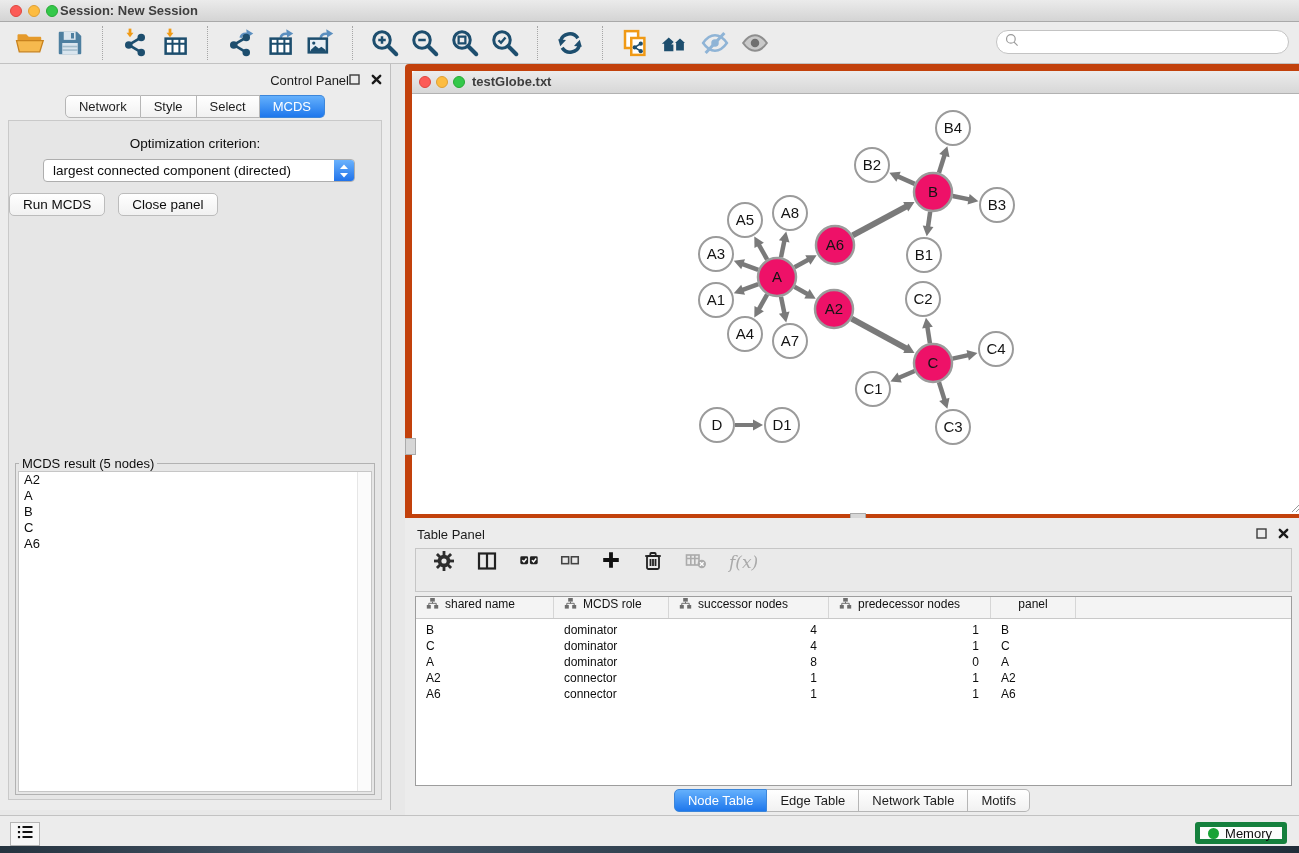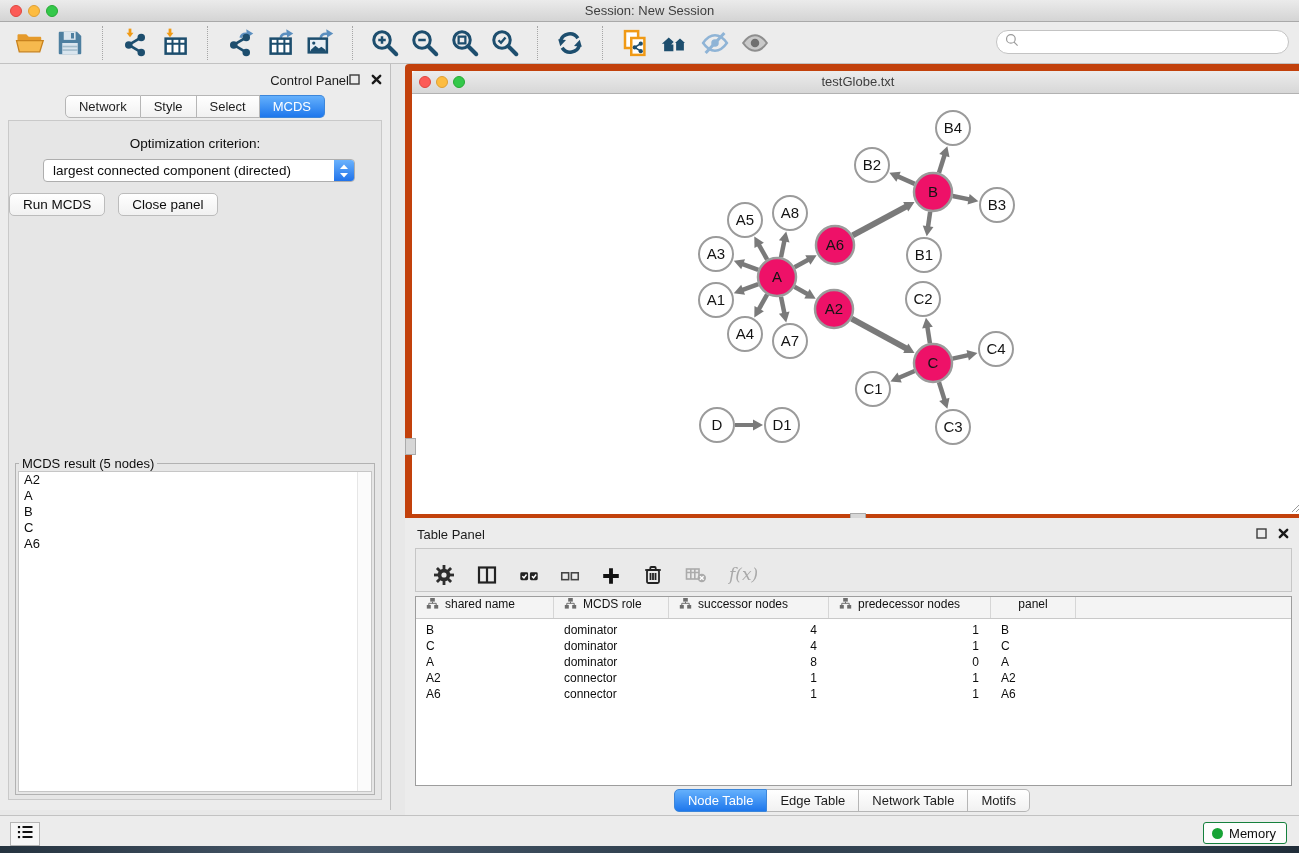--- a/index.html
+++ b/index.html
@@ -6,22 +6,22 @@
   body{font-family:"Liberation Sans",sans-serif;}
   #root{position:relative;width:1299px;height:853px;background:#e8e8e8;overflow:hidden;}
 
   
   .titlebar{position:absolute;left:0;top:0;right:0;height:22px;
     background:linear-gradient(#ebebeb,#d4d4d4);border-bottom:1px solid #a9a9a9;box-sizing:border-box;}
   .tl{position:absolute;width:12px;height:12px;border-radius:50%;box-sizing:border-box;}
   .tl.red{background:#fc5b57;border:1px solid #df473f;}
   .tl.yellow{background:#fdbc40;border:1px solid #de9f34;}
   .tl.green{background:#34c84a;border:1px solid #27aa35;}
-  .title-text{position:absolute;left:60px;right:60px;top:3px;text-align:center;font-size:13px;color:#3e3e3e;
-    white-space:nowrap;overflow:hidden;}
+  .title-text{position:absolute;left:60px;right:60px;top:3px;font-size:13px;color:#3e3e3e;
+    white-space:nowrap;overflow:hidden;font-weight:bold;}
 
   
   .main-toolbar{position:absolute;left:0;top:22px;right:0;height:42px;background:#ececec;
     border-bottom:1px solid #c2c2c2;box-sizing:border-box;display:flex;align-items:center;padding-left:10px;}
   .tb-sep{width:0;height:34px;border-left:1px dotted #a6a6a6;margin:0 12px;}
   .tb-btn{width:34px;height:32px;display:flex;align-items:center;justify-content:center;margin:0 3px;}
   .tb-btn svg{display:block;}
   .search-wrap{position:absolute;right:10px;top:8px;width:293px;height:24px;background:#fff;
     border:1px solid #c3c3c3;border-radius:12px;box-sizing:border-box;display:flex;align-items:center;padding-left:7px;}
   .search-wrap input{border:none;outline:none;flex:1;font-size:13px;background:transparent;padding-left:4px;}
@@ -68,41 +68,41 @@
   .wtitle .title-text{top:3px;}
   .netcanvas{position:absolute;left:0;top:23px;right:0;bottom:0;background:#fff;}
   .vthumb{position:absolute;left:-7px;top:367px;width:9px;height:15px;background:#d7d7d7;border:1px solid #ababab;}
   .hthumb{position:absolute;left:438px;bottom:-8px;width:14px;height:7px;background:#d7d7d7;border:1px solid #ababab;}
   .grip{position:absolute;right:1px;bottom:1px;}
 
   
   .tpanel{position:absolute;left:405px;top:518px;width:894px;height:297px;background:#ececec;}
   .tpanel .panel-head{position:absolute;left:12px;right:10px;top:7px;display:flex;justify-content:space-between;align-items:center;}
   .tp-toolbar{position:absolute;left:10px;top:30px;width:877px;height:44px;background:#eaeaea;border:1px solid #c6c6c6;
-    box-sizing:border-box;display:flex;align-items:flex-end;gap:19px;padding-left:16px;}
+    box-sizing:border-box;display:flex;align-items:flex-start;gap:19px;padding-left:16px;}
   .tp-toolbar .ticon{display:flex;align-items:center;justify-content:center;}
   .tp-table{position:absolute;left:10px;top:78px;width:877px;height:190px;background:#fff;border:1px solid #9d9d9d;
     box-sizing:border-box;overflow:hidden;}
   .thead{display:grid;grid-template-columns:138px 115px 160px 162px 85px 1fr;height:21px;background:#f4f4f4;
     border-bottom:1px solid #c9c9c9;}
   .th{display:flex;align-items:flex-start;gap:6px;padding-left:10px;font-size:12px;color:#111;
     border-right:1px solid #d6d6d6;overflow:hidden;white-space:nowrap;}
   .th.center{justify-content:center;padding-left:0;}
   .tbody{padding-top:3px;}
   .trow{display:grid;grid-template-columns:138px 115px 160px 162px 85px 1fr;height:16px;align-items:center;font-size:12px;color:#0d0d0d;}
   .td{padding-left:10px;white-space:nowrap;}
   .td.num{text-align:right;padding-left:0;padding-right:12px;}
   .tp-tabs{position:absolute;left:0;right:0;top:271px;display:flex;justify-content:center;}
 
   
   .statusbar{position:absolute;left:0;top:815px;right:0;height:31px;background:#ececec;border-top:1px solid #c2c2c2;box-sizing:border-box;}
   .list-btn{position:absolute;left:10px;top:6px;width:28px;height:22px;background:#f6f6f6;border:1px solid #b5b5b5;
     display:flex;align-items:center;justify-content:center;}
   .mem-btn{position:absolute;right:12px;top:6px;height:22px;box-sizing:border-box;padding:0 10px 0 8px;background:#fdfdfd;
-    border:1px solid #15803d;border-radius:3px;display:flex;align-items:center;gap:6px;font-size:13px;color:#0d0d0d;}
+    border:5px solid #15803d;border-radius:3px;display:flex;align-items:center;gap:6px;font-size:13px;color:#0d0d0d;}
   .mem-dot{width:11px;height:11px;border-radius:50%;background:#17a335;}
   .desktop-strip{position:absolute;left:0;top:846px;right:0;height:7px;
     background:linear-gradient(90deg,#25333f,#48596b 25%,#2d3d4b 55%,#3a4b5b 80%,#202d39);}
 </style>
 </head>
 <body>
 
 <div id="root">
 
   <div class="titlebar">

